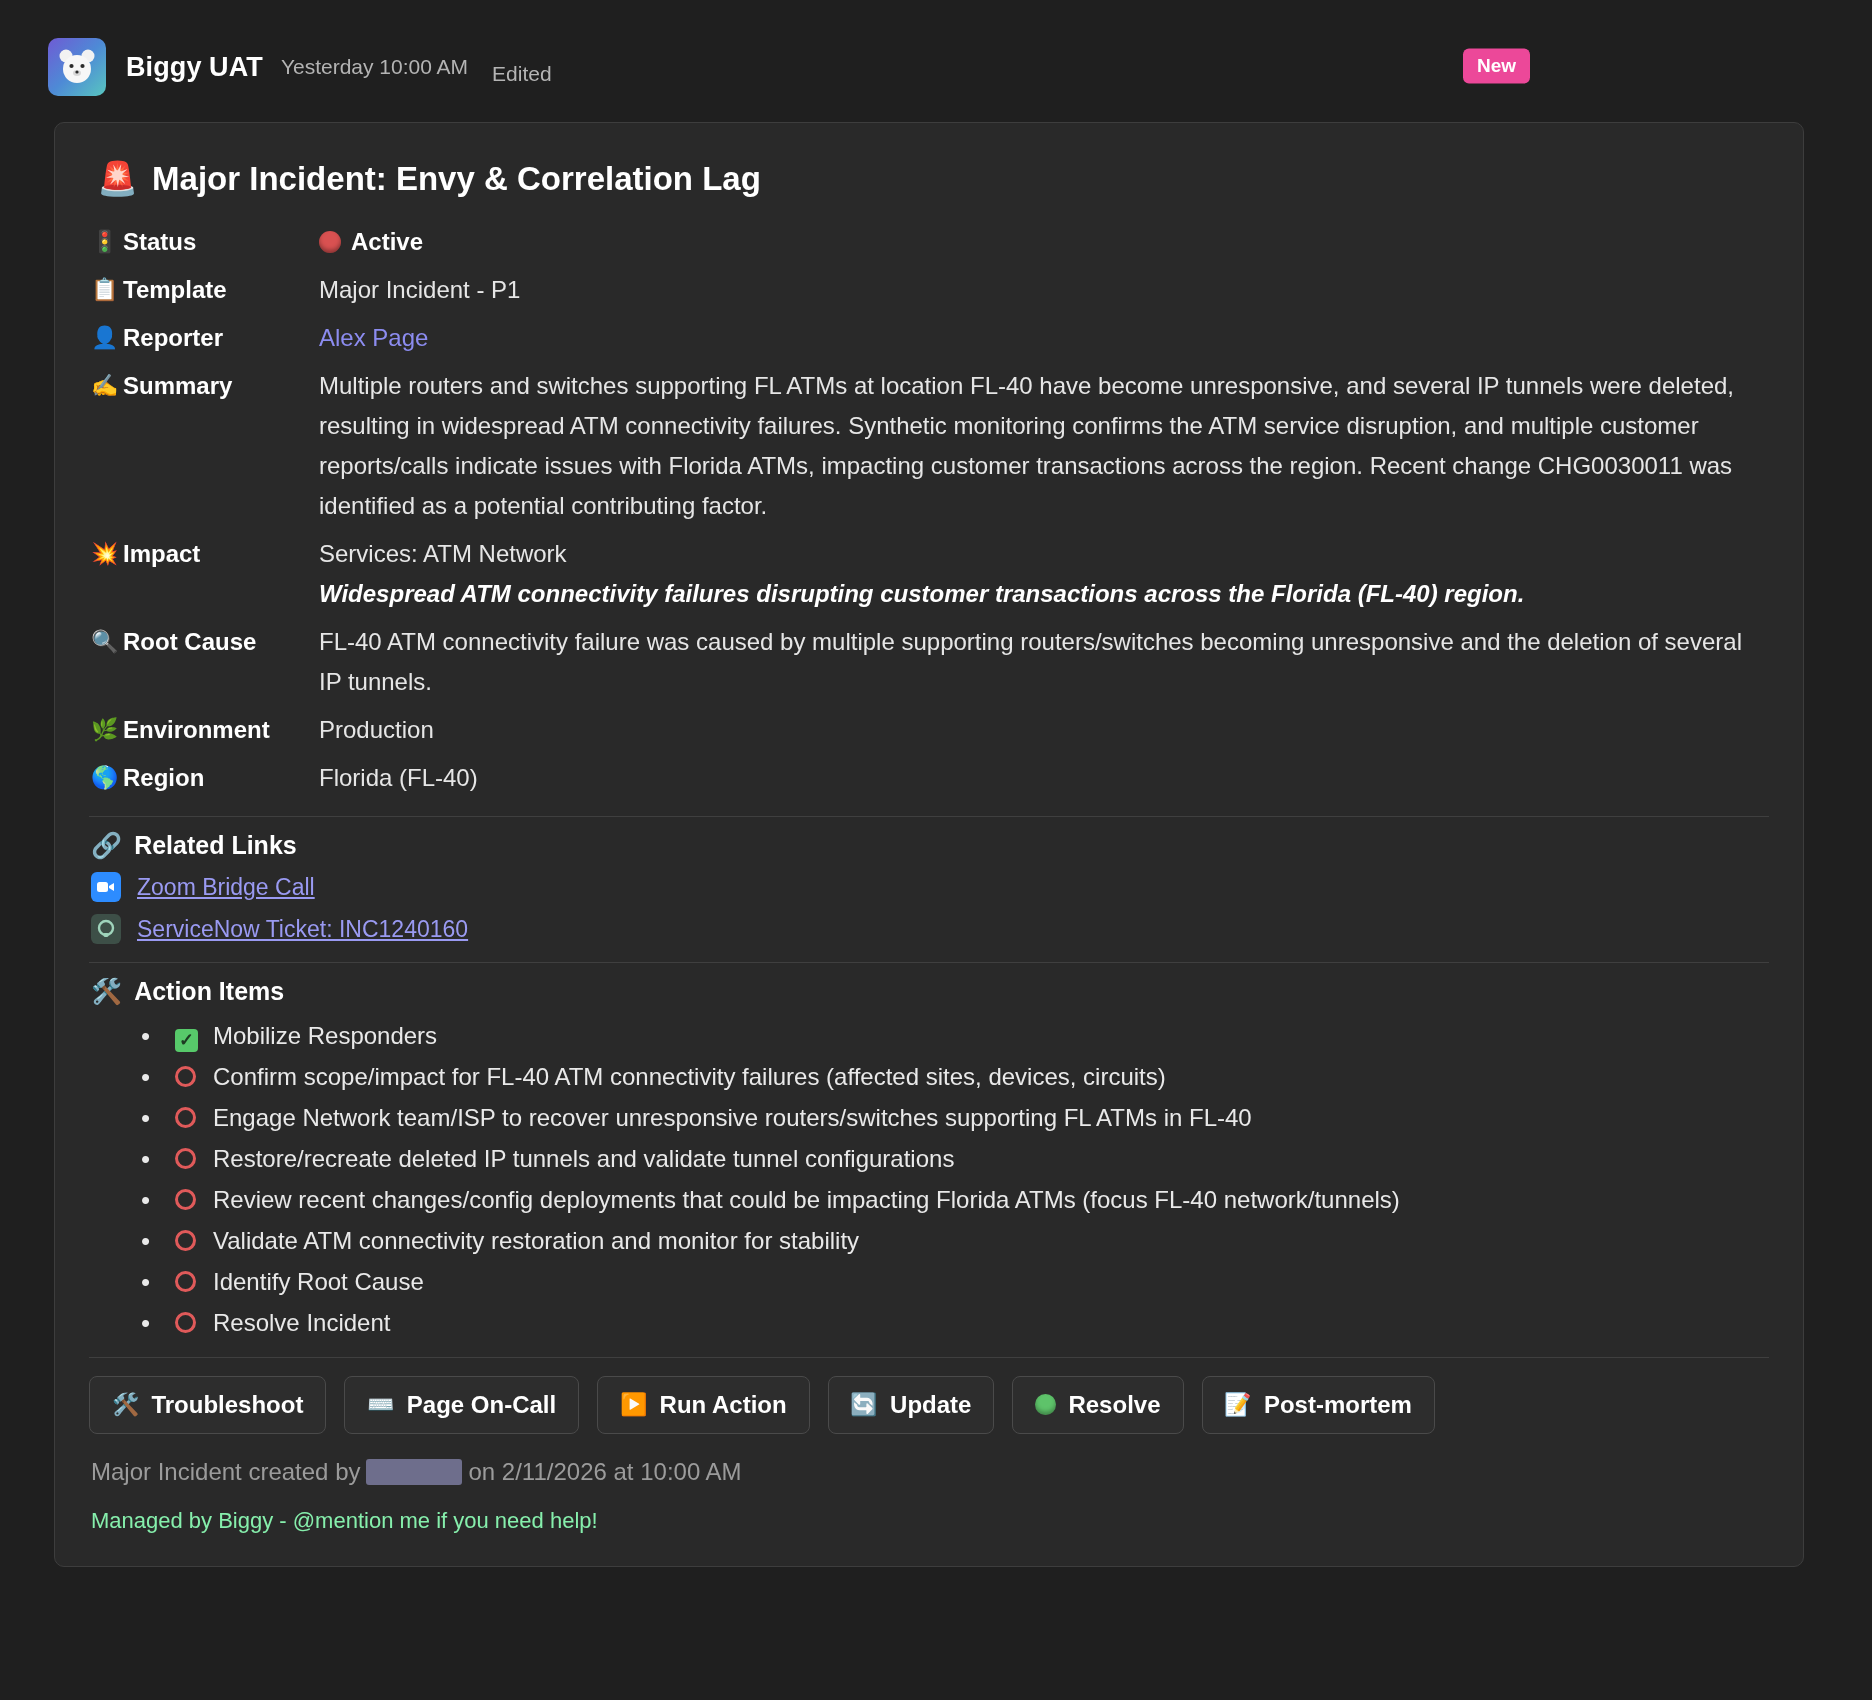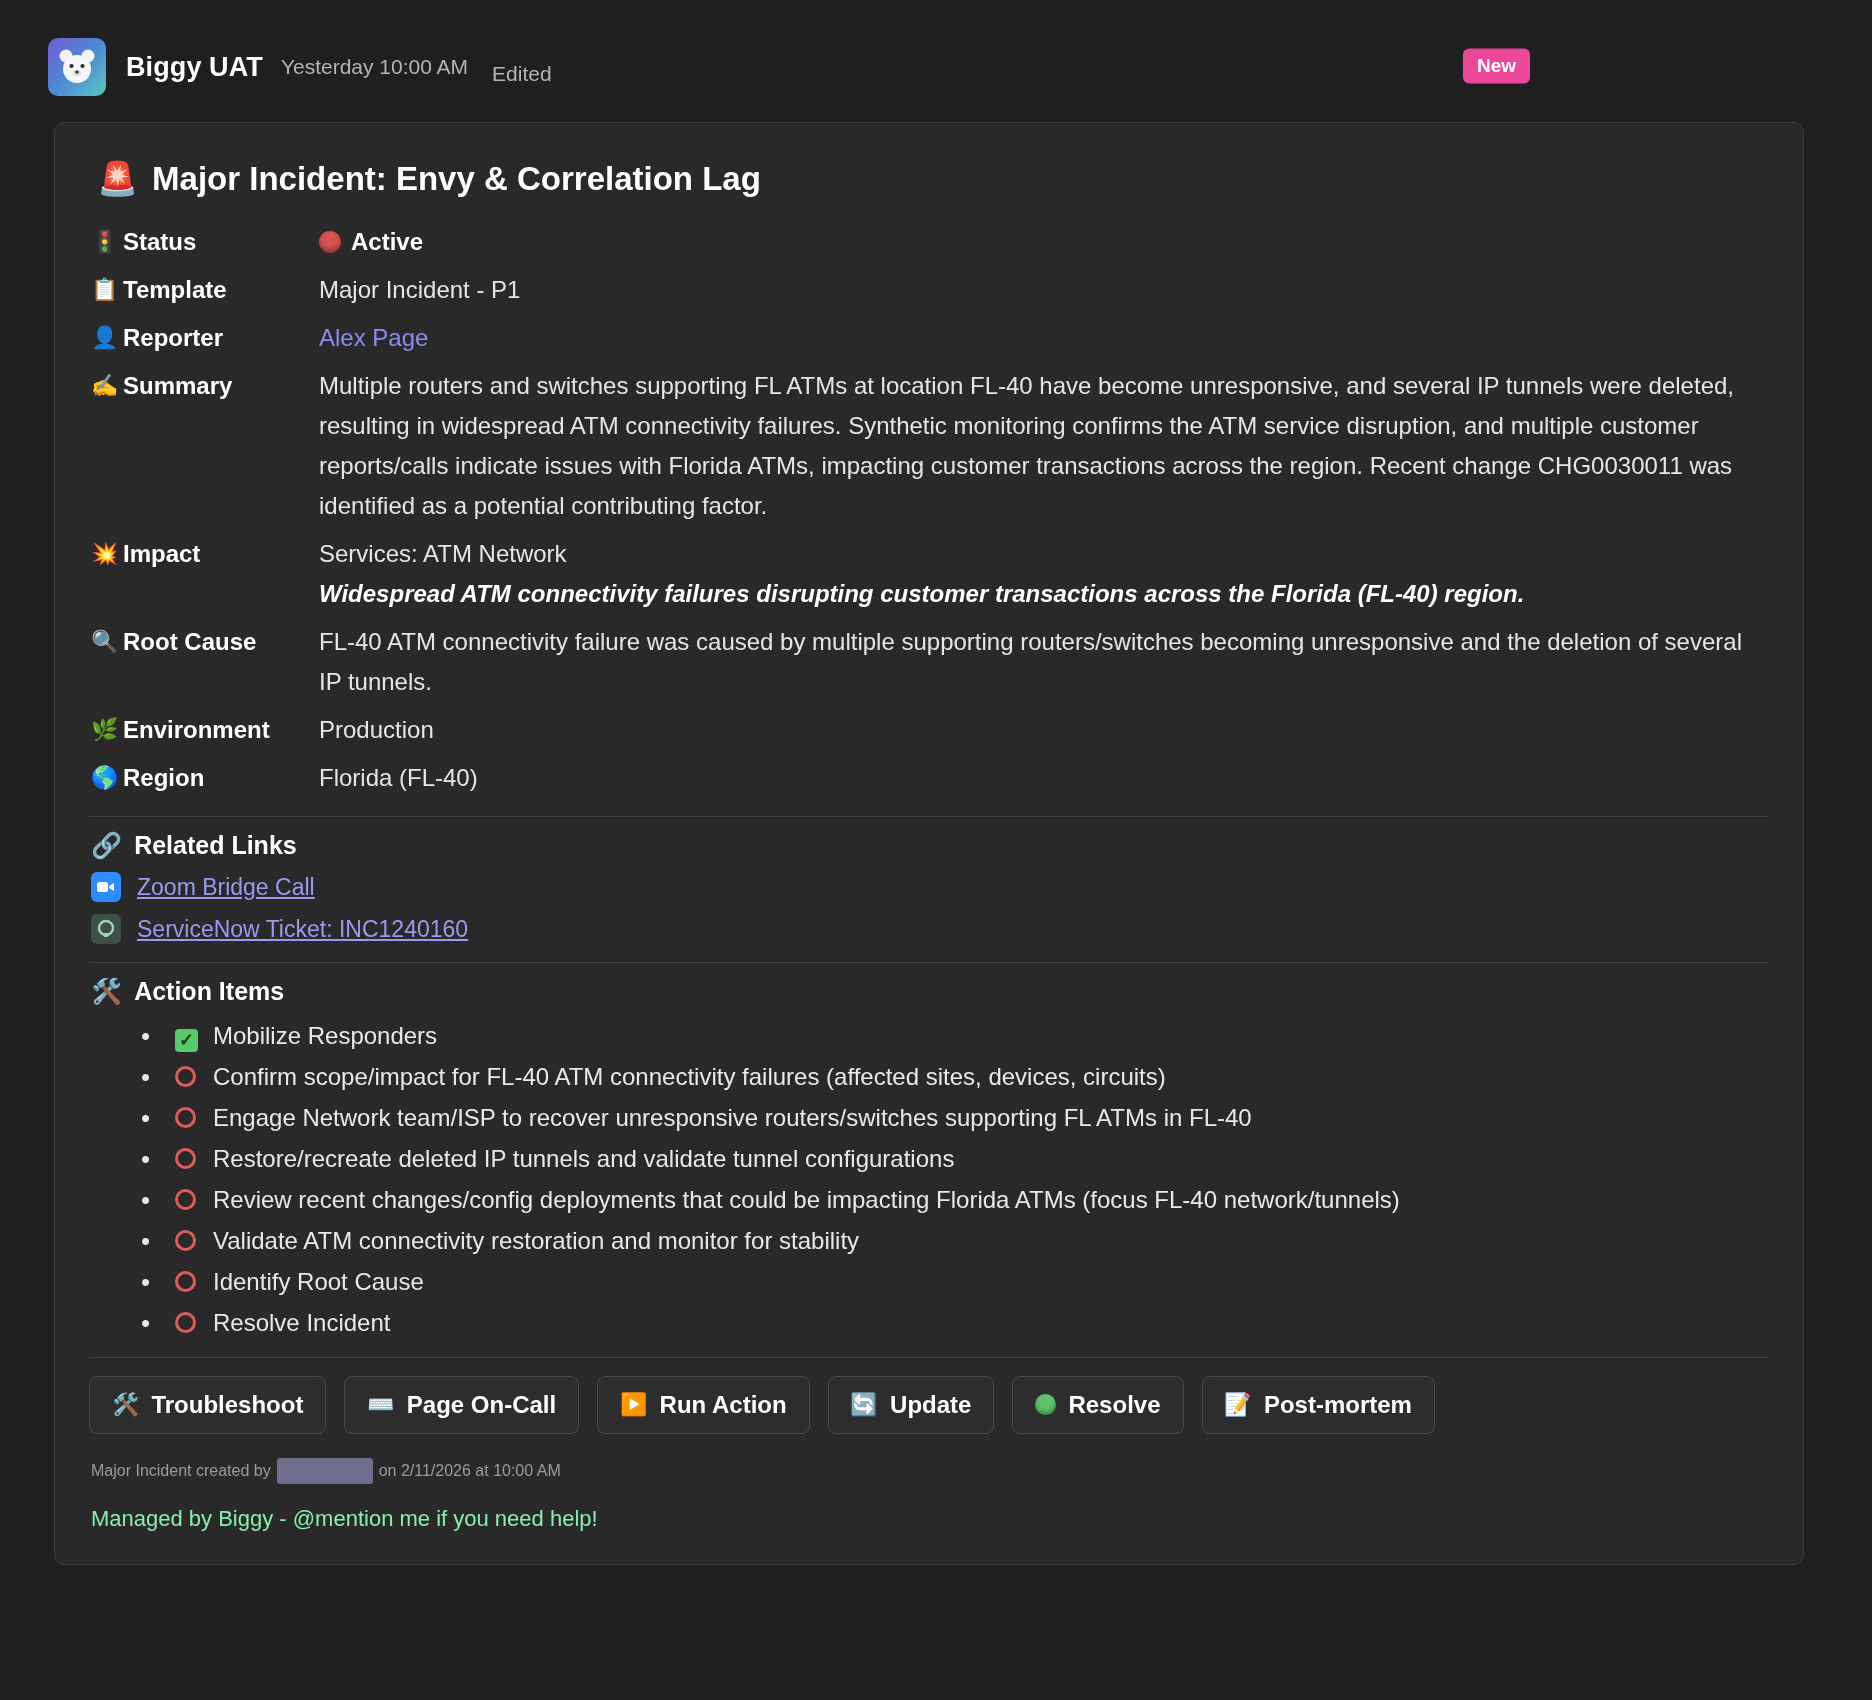--- a/index.html
+++ b/index.html
@@ -241,21 +241,21 @@
     display: flex;
     align-items: center;
     gap: 12px;
     cursor: pointer;
     font-family: "Liberation Sans", sans-serif;
   }
   .btn .b-icon { font-size: 22px; line-height: 1; }
 
   .footer-line {
     color: #9b9b9b;
-    font-size: 16px;
+    font-size: 24px;
     margin: 24px 0 0 2px;
     display: flex;
     align-items: center;
     gap: 0;
   }
   .redacted {
     display: inline-block;
     width: 96px;
     height: 26px;
     background: #6e6e8c;

